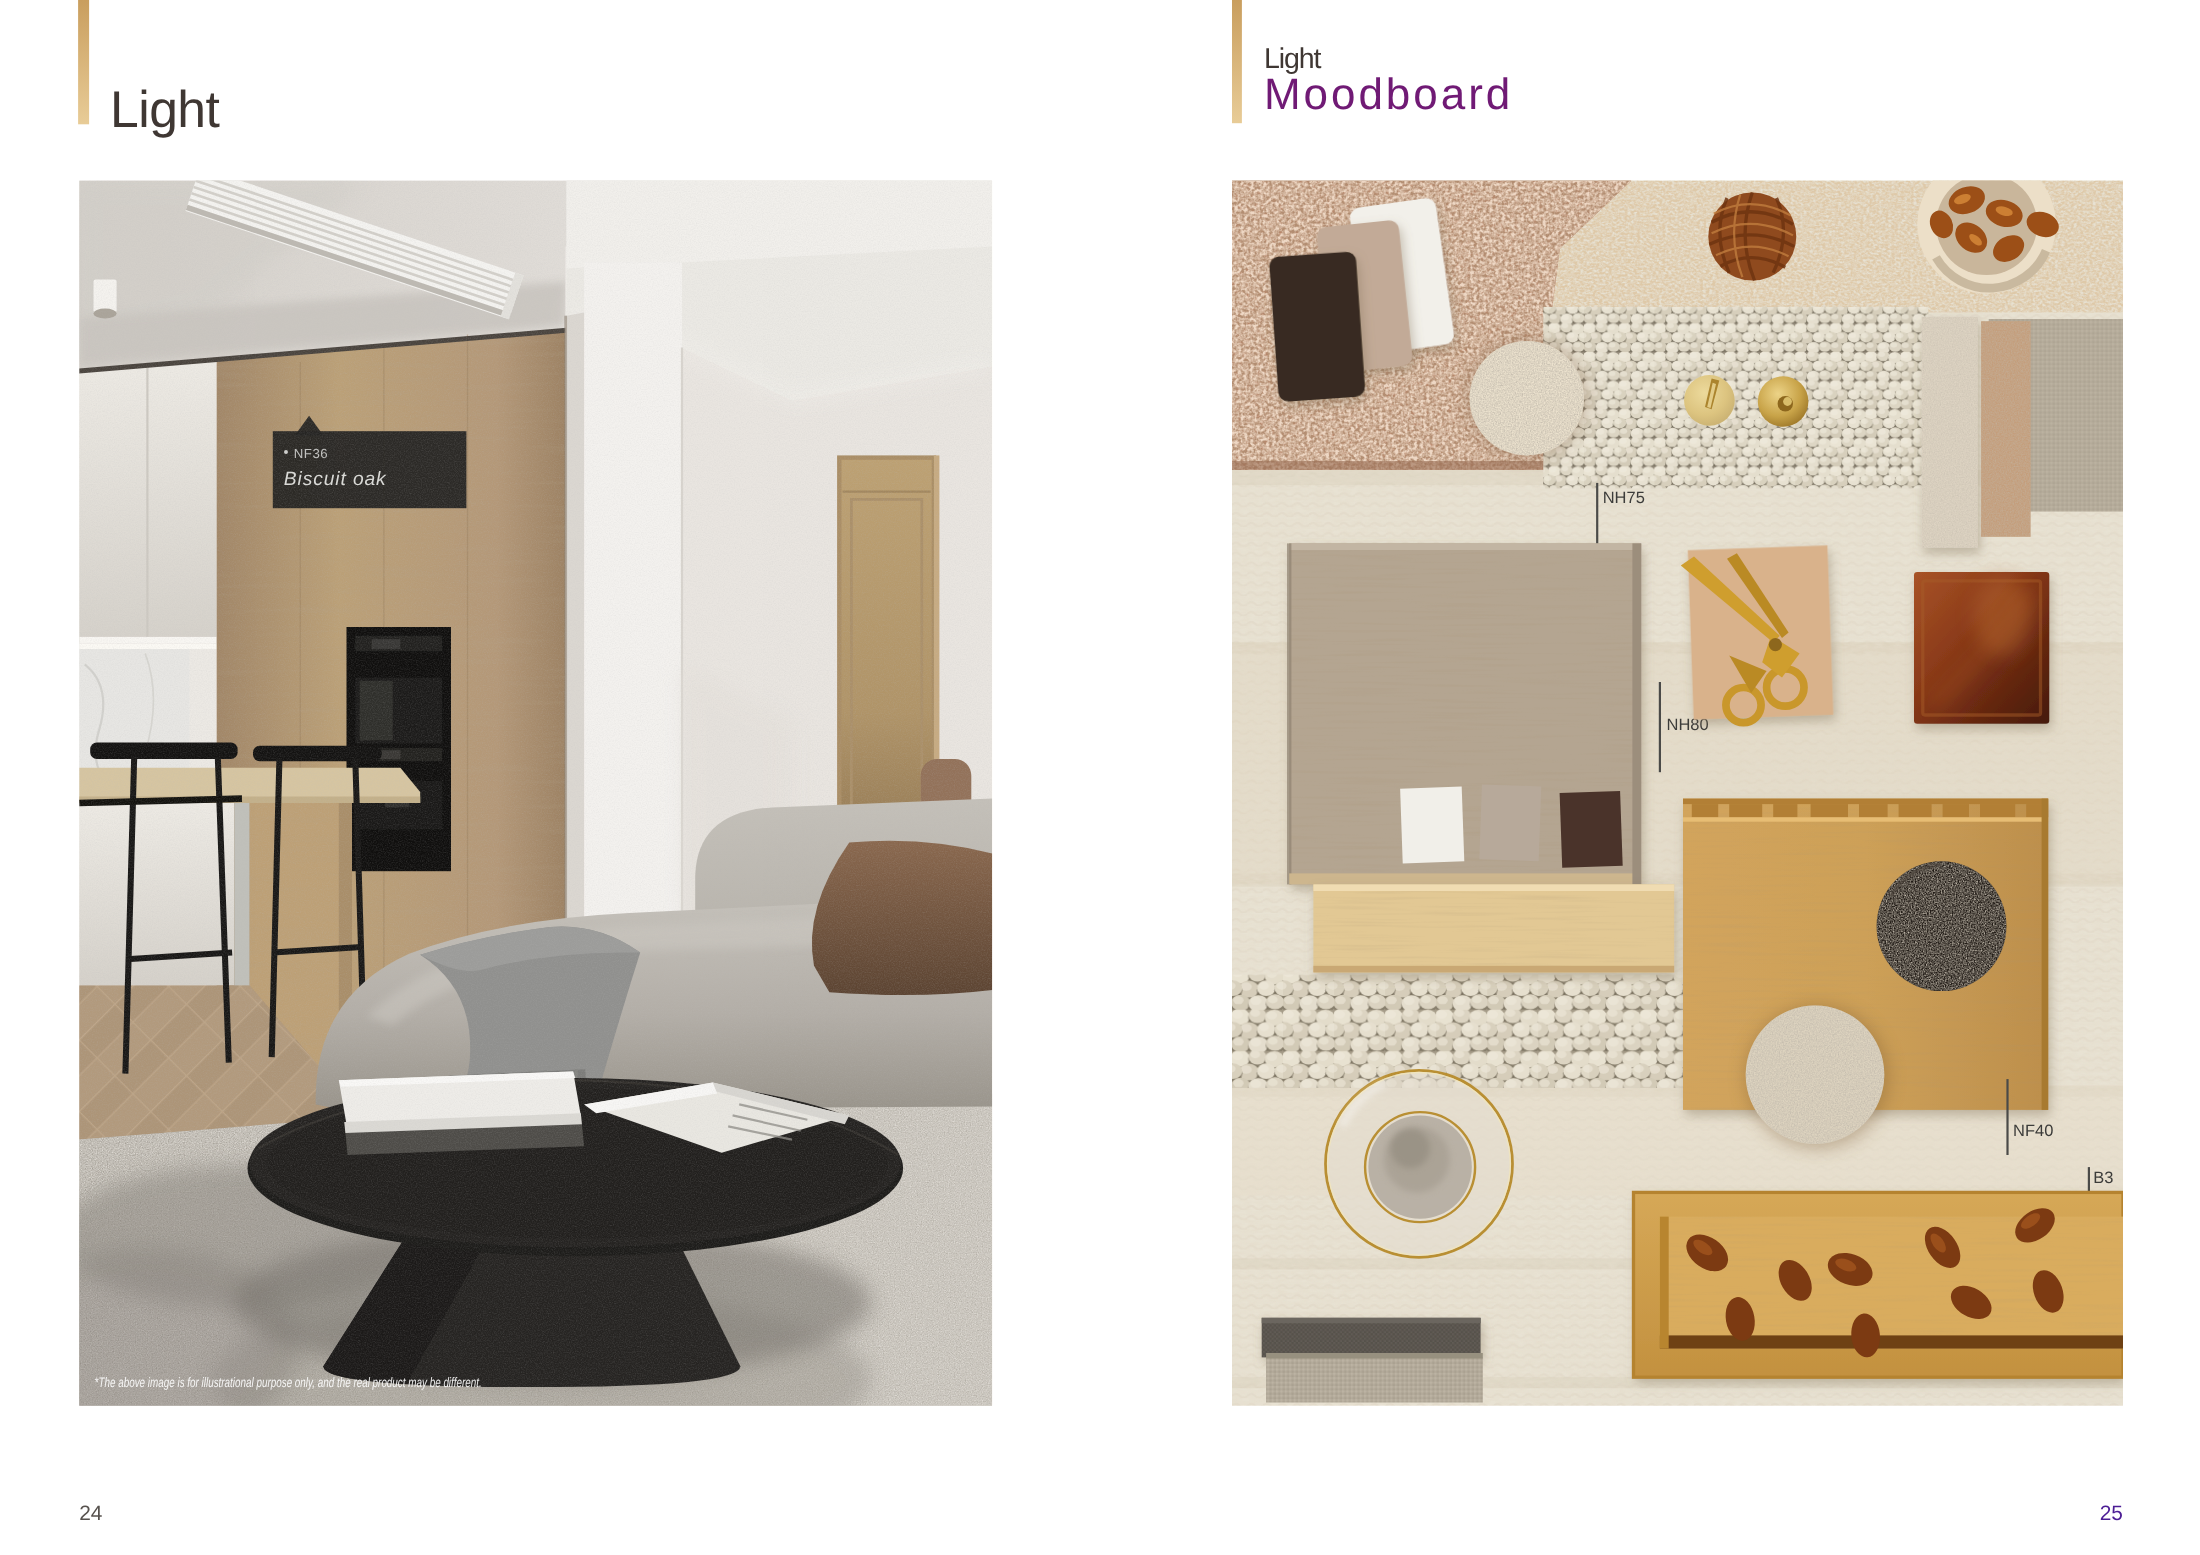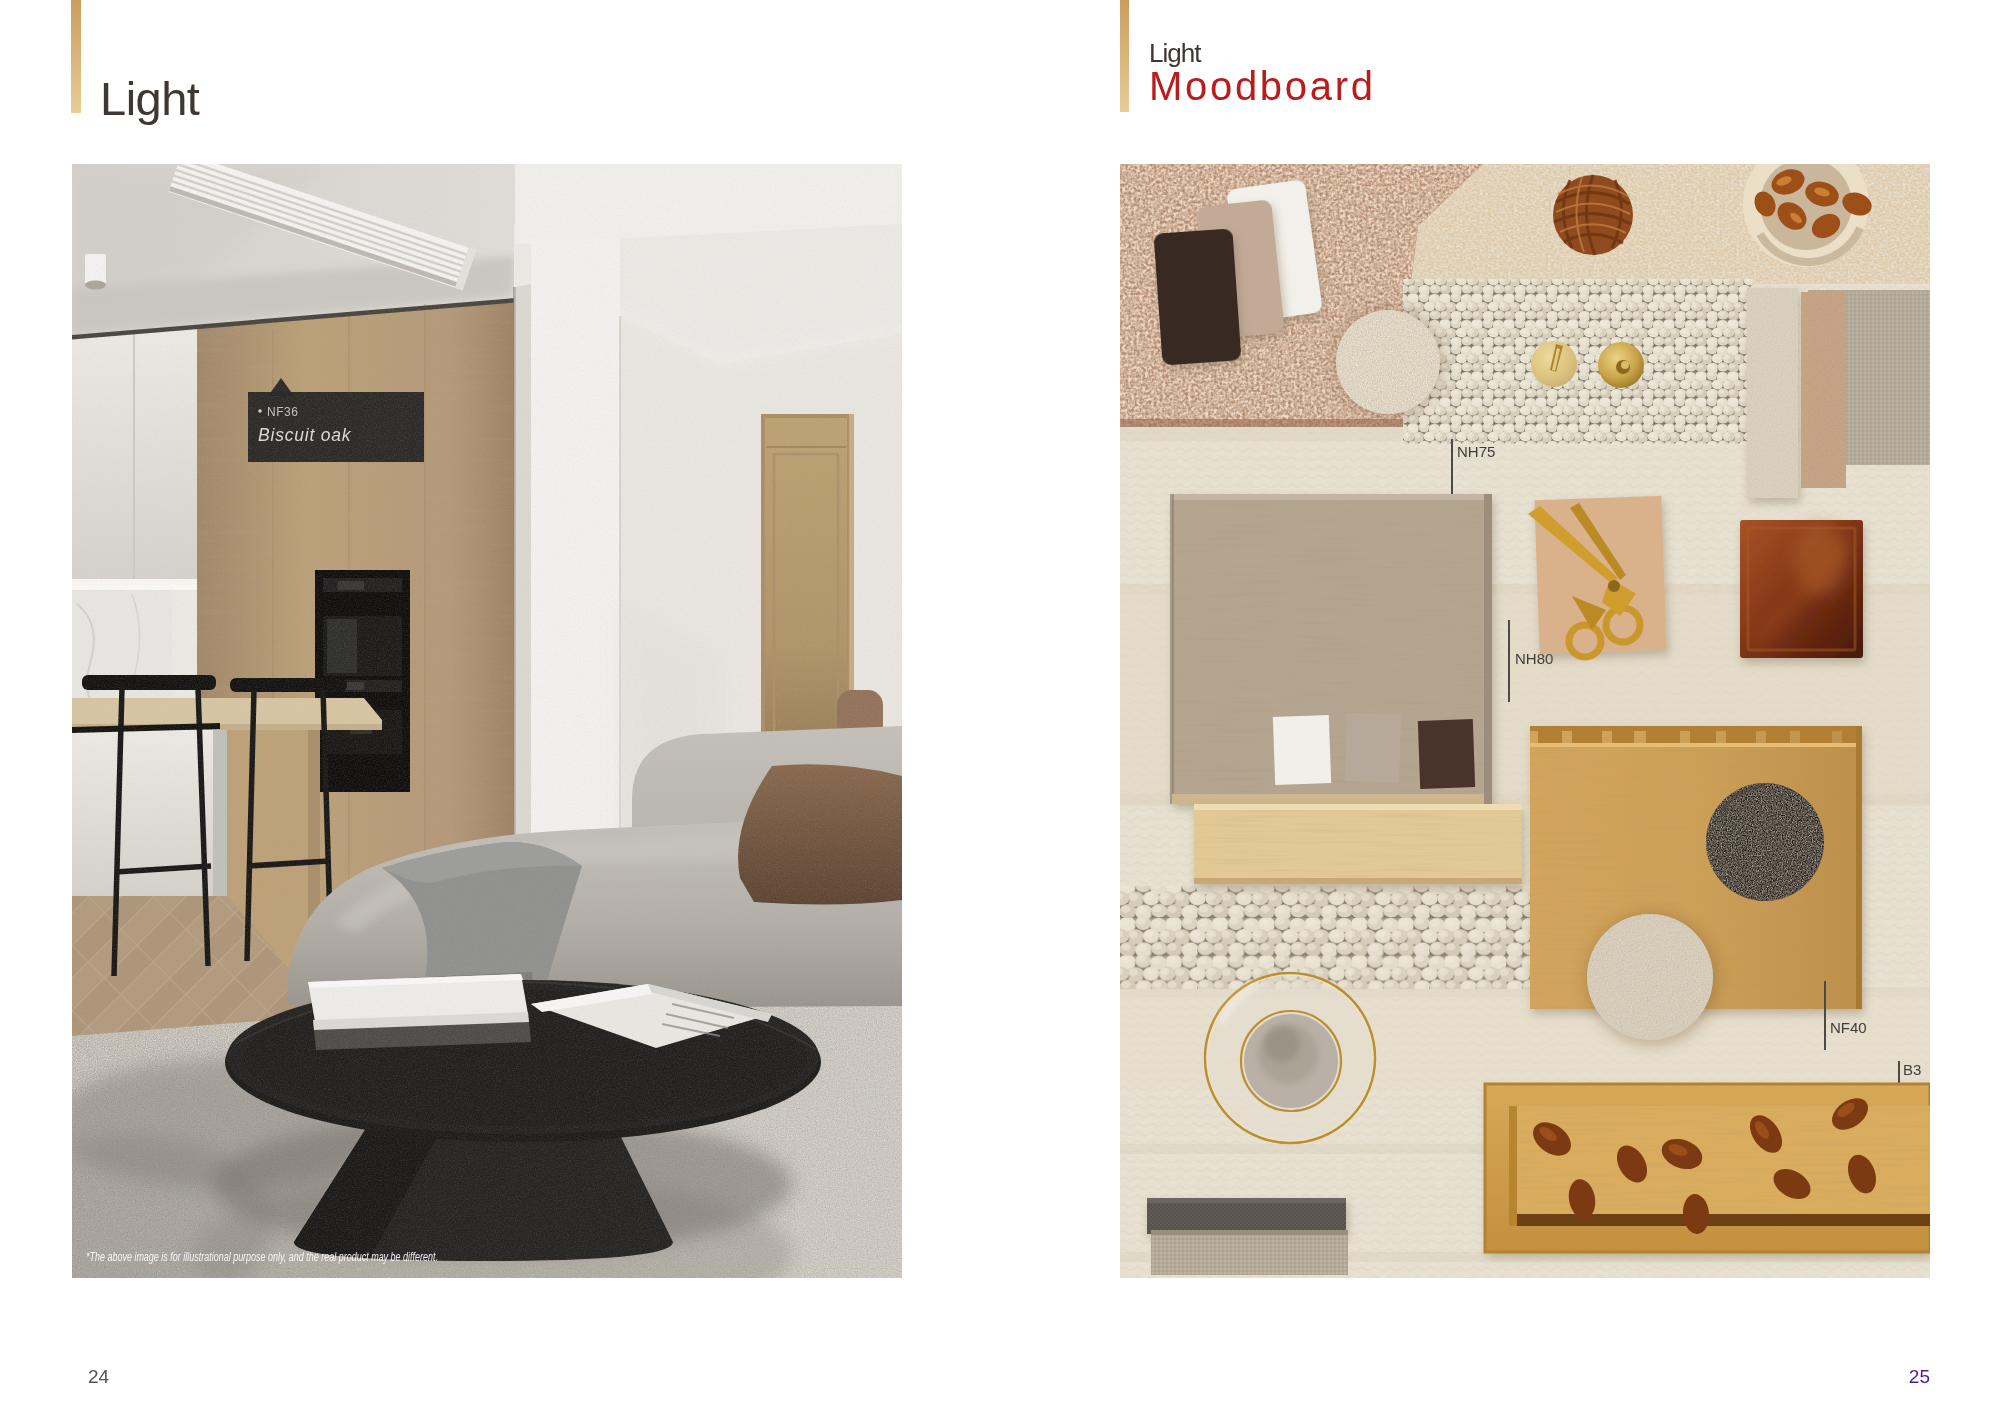--- a/index.html
+++ b/index.html
@@ -271,27 +271,27 @@
   <rect x="176" y="228" width="176" height="70" fill="#262523" opacity="0.96"></rect>
   <circle cx="188" cy="247" r="1.8" fill="#cfcfcd"></circle>
   <text x="195" y="252" font-size="12" fill="#c2c2c0" letter-spacing="0.5">NF36</text>
   <text x="186" y="277" font-size="17.5" font-style="italic" fill="#dadad7" letter-spacing="0.8">Biscuit oak</text>
 </g>
 
 <text x="14" y="1097" font-size="12.5" font-style="italic" fill="#ffffff" opacity="0.93" textLength="352" lengthAdjust="spacingAndGlyphs">*The above image is for illustrational purpose only, and the real product may be different.</text>
 <rect x="0" y="0" width="830" height="1114" filter="url(#grain)" fill="#808080" opacity="0.5"></rect>
 </svg>
 
-<div class="abs" style="left:88px;top:1366px;font-size:19px;color:#57524e;">24</div>
+<div class="abs" style="left:72px;top:1366px;font-size:19px;color:#57524e;">24</div>
 
 <div class="abs" style="left:1120px;top:0;width:9px;height:112px;background:linear-gradient(180deg,#c99e5e,#e8cc97);"></div>
 
 <div class="abs" style="left:1149px;top:38px;font-size:26px;color:#3f3733;letter-spacing:-1px;">Light</div>
 
-<div class="abs" style="left:1149px;top:64px;font-size:40px;color:#b91c1c;letter-spacing:2.7px;">Moodboard</div>
+<div class="abs" style="left:1149px;top:64px;font-size:40px;color:#701a75;letter-spacing:2.7px;">Moodboard</div>
 
 <svg class="abs" style="left:1120px;top:164px;" width="810" height="1114" viewBox="0 0 810 1114">
 <defs>
   <filter id="knitN" x="0" y="0" width="100%" height="100%">
     <feTurbulence type="fractalNoise" baseFrequency="0.12 0.35" numOctaves="2" seed="3" result="n"></feTurbulence>
     <feColorMatrix in="n" type="matrix" values="0 0 0 0 0.78 0 0 0 0 0.72 0 0 0 0 0.60 0.8 0.8 0.8 0 -0.9"></feColorMatrix>
     <feComposite operator="in" in2="SourceGraphic"></feComposite>
   </filter>
   <filter id="corkN" x="0" y="0" width="100%" height="100%">
     <feTurbulence type="fractalNoise" baseFrequency="0.3" numOctaves="3" seed="9" result="n"></feTurbulence>

